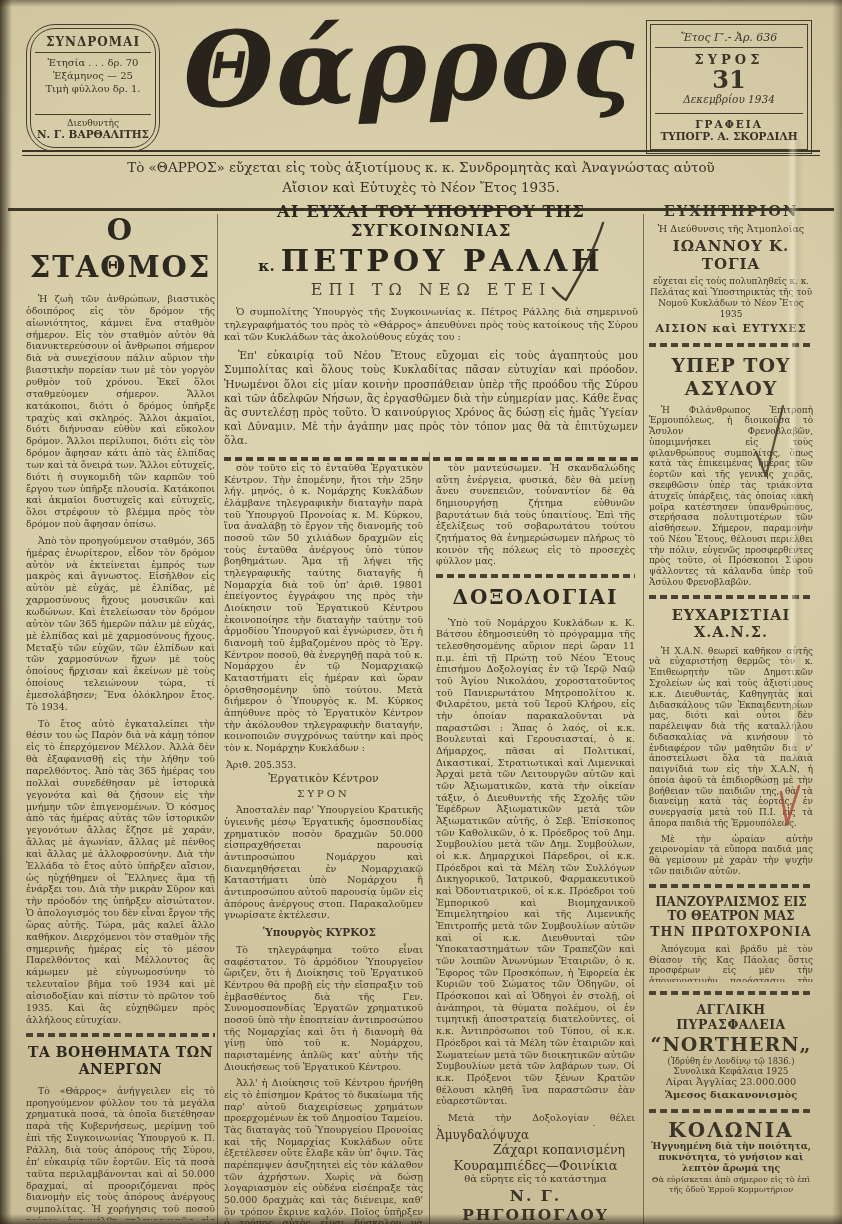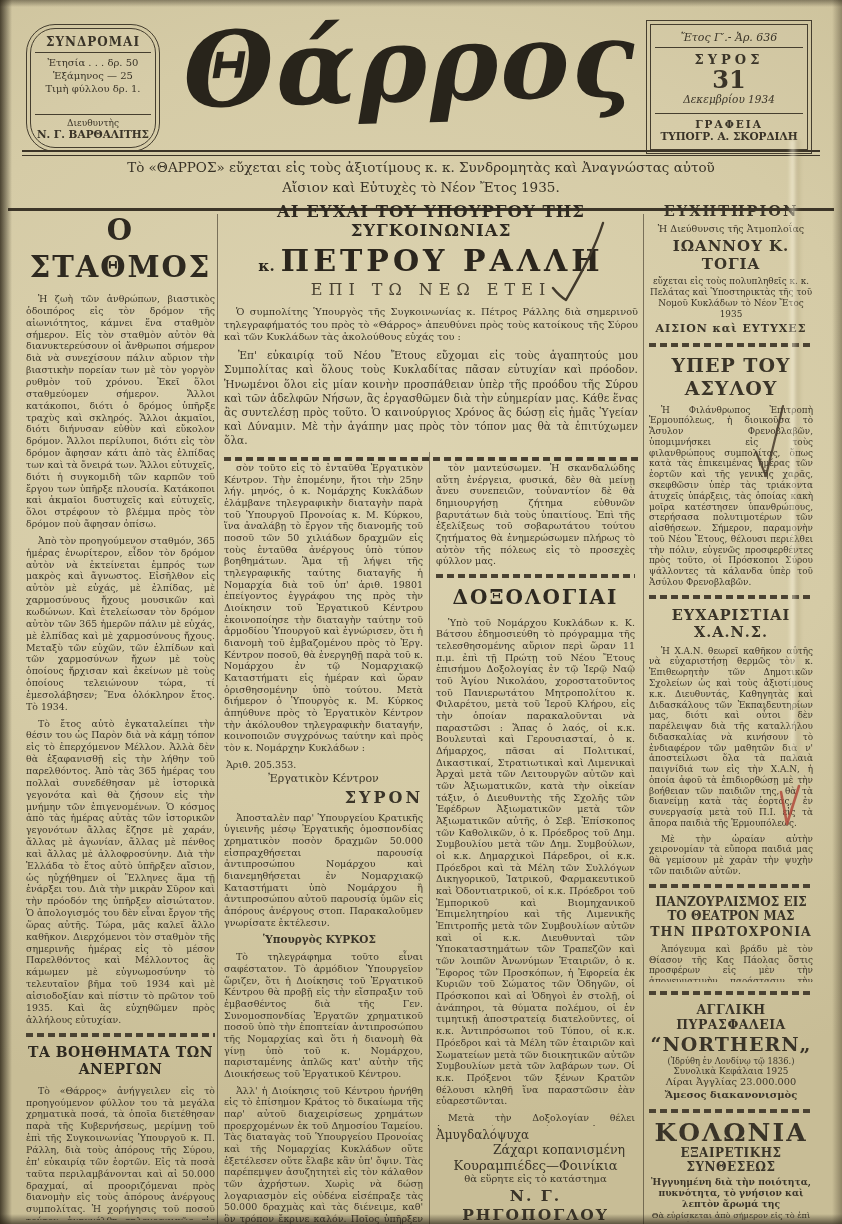--- a/index.html
+++ b/index.html
@@ -59,21 +59,21 @@
   #center-head .h3{font-size:16px;letter-spacing:6px;color:#4a4232;margin:2px 0 7px 0;}
   #center-head .intro{font-size:9.8px;line-height:1.3;text-align:justify;text-indent:12px;}
   #center-head .tele{font-size:10.6px;line-height:1.34;text-align:justify;text-indent:14px;margin-top:4px;}
   #center-chain{position:absolute;left:224px;top:450px;width:414px;}
   
   .subcol{position:absolute;top:462px;width:199px;overflow:hidden;font-size:9.5px;line-height:1.23;}
   #colA{left:224px;height:762px;}
   #colB{left:436px;height:664px;}
   .numline{margin:3px 0 2px 2px;}
   .addr{text-align:center;font-size:11px;margin:2px 0;}
-  .addr2{text-align:right;font-weight:bold;letter-spacing:3px;font-size:16px;margin-bottom:4px;}
+  .addr2{text-align:center;font-weight:normal;letter-spacing:3px;font-size:10px;margin-bottom:4px;}
   .sigline{text-align:center;font-size:10.5px;font-weight:bold;margin:2px 8px 5px 0;}
   .doxhead{font-weight:bold;font-size:20px;letter-spacing:2px;text-align:center;margin:4px 0 7px 0;color:#2e2920;}
   
   #center-ad{position:absolute;left:436px;top:1128px;width:199px;height:92px;overflow:hidden;}
   #center-ad .a1{font-size:12px;text-align:left;}
   #center-ad .a2{font-size:12.5px;text-align:right;padding-right:10px;}
   #center-ad .a3{font-size:13px;text-align:center;margin-top:1px;}
   #center-ad .a4{font-size:10px;text-align:center;}
   #center-ad .a5{font-size:15.5px;font-weight:bold;text-align:center;letter-spacing:2px;margin-top:2px;}
   
@@ -88,35 +88,35 @@
   #col3 .t-th1{font-weight:bold;font-size:12px;margin-top:3px;}
   #col3 .t-th2{font-weight:bold;font-size:12.5px;letter-spacing:1px;margin-bottom:5px;}
   #northern{position:absolute;left:649px;top:984px;width:164px;height:116px;overflow:hidden;text-align:center;}
   #northern .n1{font-weight:bold;font-size:12.5px;letter-spacing:.5px;}
   #northern .n2{font-weight:bold;font-size:19px;letter-spacing:1px;margin:1px 0;}
   #northern .n3{font-size:8.3px;}
   #northern .n4{font-size:8.8px;}
   #northern .n5{font-size:9.8px;}
   #northern .n6{font-weight:bold;font-size:10px;margin-top:2px;}
   #kolonia{position:absolute;left:649px;top:1102px;width:164px;height:120px;overflow:hidden;text-align:center;}
-  #kolonia .k1{font-weight:bold;font-size:25px;letter-spacing:2px;line-height:1;}
+  #kolonia .k1{font-weight:bold;font-size:20px;letter-spacing:2px;line-height:1;}
   #kolonia .k2{font-weight:bold;font-size:12px;letter-spacing:.5px;margin:1px 0 2px 0;}
   #kolonia .k3{font-weight:bold;font-size:9.2px;line-height:1.2;}
   #kolonia .k4{font-size:8.2px;line-height:1.2;margin-top:2px;}
   
   #marks{position:absolute;left:0;top:0;z-index:30;pointer-events:none;}
 </style>
 </head>
 <body>
 
 <div id="page">
 
   <div class="mbox" id="box-left">
     <div class="bt">ΣΥΝΔΡΟΜΑΙ</div>
-    <div class="ln">Ἐτησία . . . δρ. 50</div>
+    <div class="ln">Ἐτησία . . . δρ. 70</div>
     <div class="ln">Ἑξάμηνος — 25</div>
     <div class="ln">Τιμὴ φύλλου δρ. 1.</div>
     <div class="rl">Διευθυντὴς</div>
     <div class="nm">Ν. Γ. ΒΑΡΘΑΛΙΤΗΣ</div>
   </div>
 
   <div id="paper-title">Θάρρος</div>
 
   <div class="mbox" id="box-right">
     <div class="iss">Ἔτος Γ′.- Ἀρ. 636</div>
@@ -168,21 +168,21 @@
     <div class="numline">Ἀριθ. 205.353.</div>
     <div class="addr">Ἐργατικὸν Κέντρον</div>
     <div class="addr2">ΣΥΡΟΝ</div>
     <div class="p">Ἀποσταλὲν παρ' Ὑπουργείου Κρατικῆς ὑγιεινῆς μέσῳ Ἐργατικῆς ὁμοσπονδίας χρηματικὸν ποσὸν δραχμῶν 50.000 εἰσπραχθήσεται παρουσίᾳ ἀντιπροσώπου Νομάρχου καὶ διανεμηθήσεται ἐν Νομαρχιακῷ Καταστήματι ὑπὸ Νομάρχου ἢ ἀντιπροσώπου αὐτοῦ παρουσίᾳ ὑμῶν εἰς ἀπόρους ἀνέργους στοπ. Παρακαλοῦμεν γνωρίσατε ἐκτέλεσιν.</div>
     <div class="sigline">Ὑπουργὸς ΚΥΡΚΟΣ</div>
     <div class="p">Τὸ τηλεγράφημα τοῦτο εἶναι σαφέστατον. Τὸ ἁρμόδιον Ὑπουργεῖον ὥριζεν, ὅτι ἡ Διοίκησις τοῦ Ἐργατικοῦ Κέντρου θὰ προβῇ εἰς τὴν εἴσπραξιν τοῦ ἐμβασθέντος διὰ τῆς Γεν. Συνομοσπονδίας Ἐργατῶν χρηματικοῦ ποσοῦ ὑπὸ τὴν ἐποπτείαν ἀντιπροσώπου τῆς Νομαρχίας καὶ ὅτι ἡ διανομὴ θὰ γίνῃ ὑπὸ τοῦ κ. Νομάρχου, παρισταμένης ἁπλῶς κατ' αὐτὴν τῆς Διοικήσεως τοῦ Ἐργατικοῦ Κέντρου.</div>
     <div class="p">Ἀλλ' ἡ Διοίκησις τοῦ Κέντρου ἠρνήθη εἰς τὸ ἐπίσημον Κράτος τὸ δικαίωμα τῆς παρ' αὐτοῦ διαχειρίσεως χρημάτων προερχομένων ἐκ τοῦ Δημοσίου Ταμείου. Τὰς διαταγὰς τοῦ Ὑπουργείου Προνοίας καὶ τῆς Νομαρχίας Κυκλάδων οὔτε ἐξετέλεσεν οὔτε ἔλαβε κἂν ὑπ' ὄψιν. Τὰς παρέπεμψεν ἀσυζητητεὶ εἰς τὸν κάλαθον τῶν ἀχρήστων. Χωρὶς νὰ δώσῃ λογαριασμὸν εἰς οὐδένα εἰσέπραξε τὰς 50.000 δραχμὰς καὶ τὰς διένειμε, καθ' ὃν τρόπον ἔκρινε καλόν. Ποῖος ὑπῆρξεν ὁ τρόπος αὐτὸς εἶναι δύσκολον νὰ γνωρίζωμεν, δυσκολώτερον δὲ νὰ</div>
   </div>
 
   <div class="subcol" id="colB">
-    <div class="p">τὸν μαντεύσωμεν. Ἡ σκανδαλώδης αὕτη ἐνέργεια, φυσικά, δὲν θὰ μείνῃ ἄνευ συνεπειῶν, τοὐναντίον δὲ θὰ δημιουργήσῃ ζήτημα εὐθυνῶν βαρυτάτων διὰ τοὺς ὑπαιτίους. Ἐπὶ τῆς ἐξελίξεως τοῦ σοβαρωτάτου τούτου ζητήματος θὰ ἐνημερώσωμεν πλήρως τὸ αὐτὸν τῆς πόλεως εἰς τὸ προσεχὲς φύλλον μας.</div>
+    <div class="p">τὸν μαντεύσωμεν. Ἡ σκανδαλώδης αὕτη ἐνέργεια, φυσικά, δὲν θὰ μείνῃ ἄνευ συνεπειῶν, τοὐναντίον δὲ θὰ δημιουργήσῃ ζήτημα εὐθυνῶν βαρυτάτων διὰ τοὺς ὑπαιτίους. Ἐπὶ τῆς ἐξελίξεως τοῦ σοβαρωτάτου τούτου ζητήματος θὰ ἐνημερώσωμεν πλήρως τὸ κοινὸν τῆς πόλεως εἰς τὸ προσεχὲς φύλλον μας.</div>
     <div class="chain"></div>
     <div class="doxhead">ΔΟΞΟΛΟΓΙΑΙ</div>
     <div class="p">Ὑπὸ τοῦ Νομάρχου Κυκλάδων κ. Κ. Βάτσου ἐδημοσιεύθη τὸ πρόγραμμα τῆς τελεσθησομένης αὔριον περὶ ὥραν 11 π.μ. ἐπὶ τῇ Πρώτῃ τοῦ Νέου Ἔτους ἐπισήμου Δοξολογίας ἐν τῷ Ἱερῷ Ναῷ τοῦ Ἁγίου Νικολάου, χοροστατοῦντος τοῦ Πανιερωτάτου Μητροπολίτου κ. Φιλαρέτου, μετὰ τοῦ Ἱεροῦ Κλήρου, εἰς τὴν ὁποίαν παρακαλοῦνται νὰ παραστῶσι : Ἅπας ὁ λαός, οἱ κ.κ. Βουλευταὶ καὶ Γερουσιασταί, ὁ κ. Δήμαρχος, πᾶσαι αἱ Πολιτικαί, Δικαστικαί, Στρατιωτικαὶ καὶ Λιμενικαὶ Ἀρχαὶ μετὰ τῶν Λειτουργῶν αὐτῶν καὶ τῶν Ἀξιωματικῶν, κατὰ τὴν οἰκείαν τάξιν, ὁ Διευθυντὴς τῆς Σχολῆς τῶν Ἐφέδρων Ἀξιωματικῶν μετὰ τῶν Ἀξιωματικῶν αὐτῆς, ὁ Σεβ. Ἐπίσκοπος τῶν Καθολικῶν, ὁ κ. Πρόεδρος τοῦ Δημ. Συμβουλίου μετὰ τῶν Δημ. Συμβούλων, οἱ κ.κ. Δημαρχικοὶ Πάρεδροι, οἱ κ.κ. Πρόεδροι καὶ τὰ Μέλη τῶν Συλλόγων Δικηγορικοῦ, Ἰατρικοῦ, Φαρμακευτικοῦ καὶ Ὀδοντιατρικοῦ, οἱ κ.κ. Πρόεδροι τοῦ Ἐμπορικοῦ καὶ Βιομηχανικοῦ Ἐπιμελητηρίου καὶ τῆς Λιμενικῆς Ἐπιτροπῆς μετὰ τῶν Συμβουλίων αὐτῶν καὶ οἱ κ.κ. Διευθυνταὶ τῶν Ὑποκαταστημάτων τῶν Τραπεζῶν καὶ τῶν λοιπῶν Ἀνωνύμων Ἑταιριῶν, ὁ κ. Ἔφορος τῶν Προσκόπων, ἡ Ἐφορεία ἐκ Κυριῶν τοῦ Σώματος τῶν Ὁδηγῶν, οἱ Πρόσκοποι καὶ αἱ Ὁδηγοὶ ἐν στολῇ, οἱ ἀνάπηροι, τὰ θύματα πολέμου, οἱ ἐν τιμητικῇ ἀποστρατείᾳ διατελοῦντες, οἱ κ.κ. Ἀντιπρόσωποι τοῦ Τύπου, οἱ κ.κ. Πρόεδροι καὶ τὰ Μέλη τῶν ἑταιριῶν καὶ Σωματείων μετὰ τῶν διοικητικῶν αὐτῶν Συμβουλίων μετὰ τῶν λαβάρων των. Οἱ κ.κ. Πρόξενοι τῶν ξένων Κρατῶν θέλουσι κληθῆ ἵνα παραστῶσιν ἐὰν εὐαρεστῶνται.</div>
     <div class="p">Μετὰ τὴν Δοξολογίαν θέλει ἐπακολουθήσει δεξίωσις ἐν τῷ Νομαρχιακῷ Καταστήματι.</div>
 
   </div>
 
   <div id="center-ad">
     <div class="a1">Ἀμυγδαλόψυχα</div>
     <div class="a2">Ζάχαρι κοπανισμένη</div>
@@ -218,21 +218,20 @@
     <div class="n3">(Ἱδρύθη ἐν Λονδίνῳ τῷ 1836.)</div>
     <div class="n4">Συνολικὰ Κεφάλαια 1925</div>
     <div class="n5">Λίραι Ἀγγλίας 23.000.000</div>
     <div class="n6">Ἄμεσος διακανονισμὸς ζημιῶν.</div>
 
   </div>
 
   <div id="kolonia">
     <div class="chain"></div>
     <div class="k1">ΚΟΛΩΝΙΑ</div>
-    <div class="k2">ΕΞΑΙΡΕΤΙΚΗΣ ΣΥΝΘΕΣΕΩΣ</div>
     <div class="k3">Ἠγγυημένη διὰ τὴν ποιότητα, πυκνότητα, τὸ γνήσιον καὶ λεπτὸν ἄρωμά της</div>
     <div class="k4">Θὰ εὑρίσκεται ἀπὸ σήμερον εἰς τὸ ἐπὶ τῆς ὁδοῦ Ἑρμοῦ Κομμωτήριον</div>
 
   </div>
 
   <svg id="marks" width="842" height="1224" viewBox="0 0 842 1224">
     <path d="M603 223 C595 248 582 272 566 300 M553 288 C557 293 561 297 566 300" fill="none" stroke="#423a2c" stroke-width="2.4" stroke-linecap="round"></path>
     <path d="M756 452 L766 476 L783 406" fill="none" stroke="#45392c" stroke-width="2.2" stroke-linecap="round" stroke-linejoin="round" opacity="0.85"></path>
     <path d="M781 792 L787 824 L799 786" fill="none" stroke="#b0493b" stroke-width="2.6" stroke-linecap="round" stroke-linejoin="round" opacity="0.85"></path>
   </svg>

